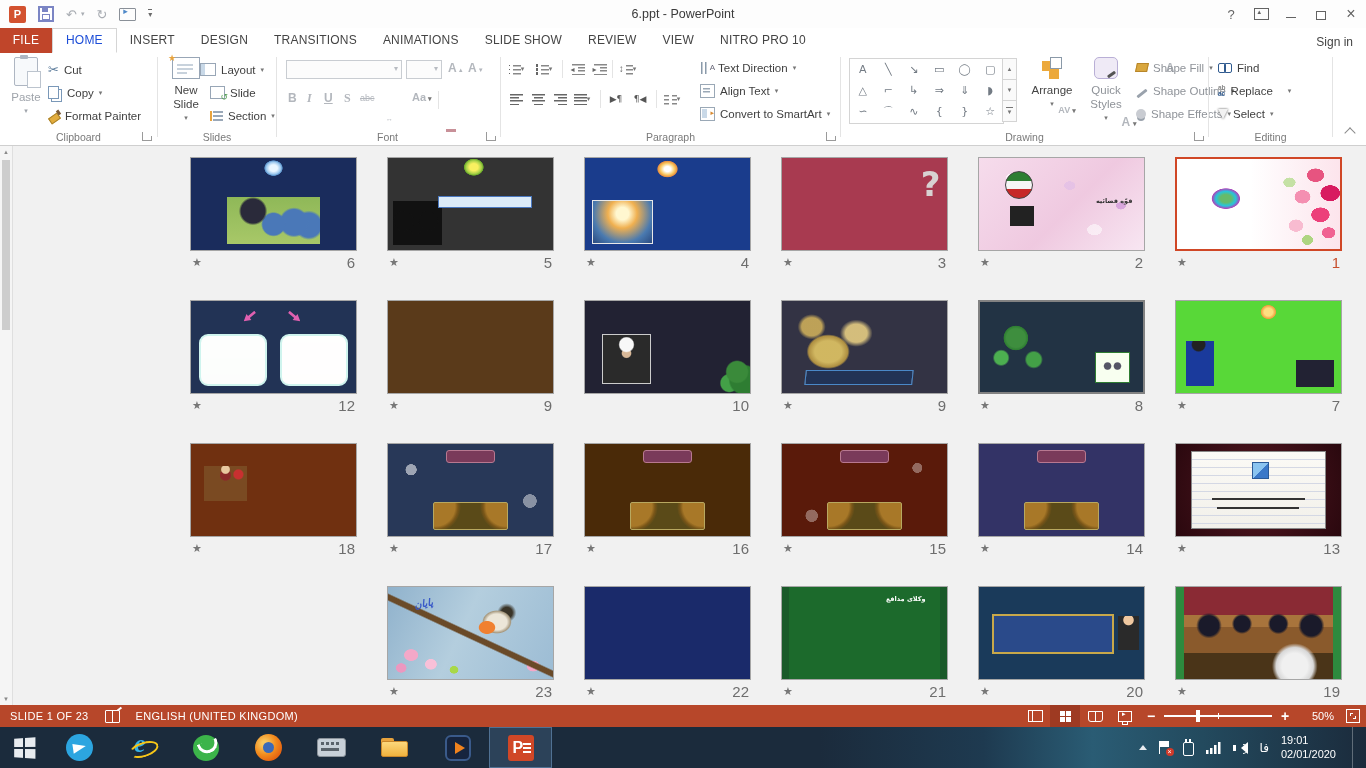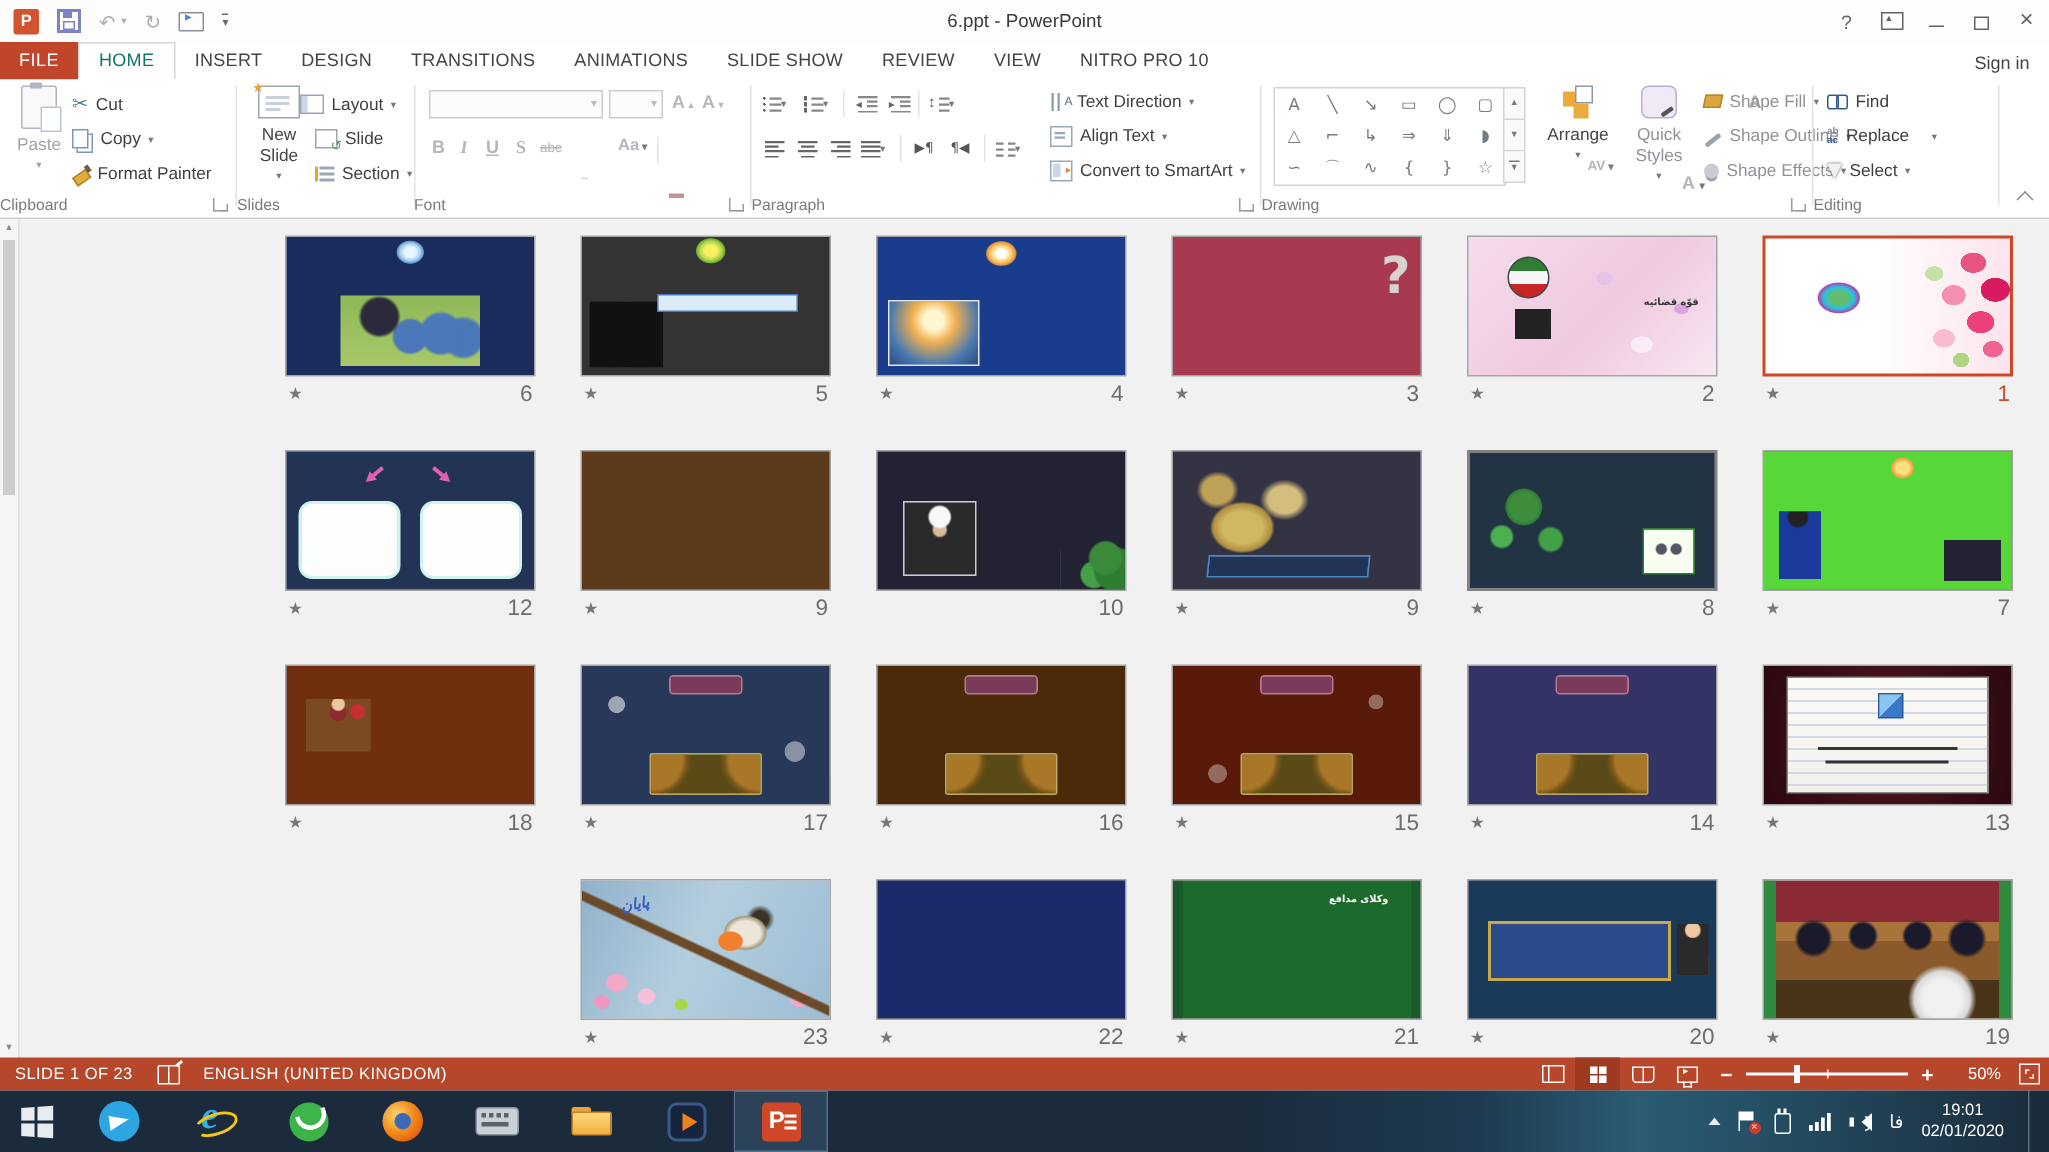--- a/index.html
+++ b/index.html
@@ -23,26 +23,26 @@
   .i-ribopts{width:13px;height:10px;border:1px solid #636363;position:relative}
   .i-ribopts::after{content:"▴";position:absolute;left:3px;top:-1px;font-size:7px;color:#636363}
   .i-min{width:10px;height:1px;background:#636363;margin-top:6px}
   .i-restore{width:8px;height:7px;border:1px solid #636363;position:relative;background:#fff;margin-top:3px}
   .i-restore::before{content:"";position:absolute;left:2px;top:-4px;width:8px;height:7px;border:1px solid #636363;z-index:-1}
   .i-close{font-size:16px;line-height:1;color:#636363}
   
   .tabrow{position:absolute;left:0;top:28px;width:100%;height:25px;background:#fff;display:flex;align-items:flex-end}
   .file-tab{width:52px;height:25px;background:#C0452A;color:#fff;font-size:12px;text-align:center;line-height:25px;letter-spacing:.3px}
   .tab{padding:0 13px;height:24px;line-height:24px;font-size:12px;color:#444;letter-spacing:.2px}
-  .tab.active{color:#0f766e;border:1px solid #D5D5D5;border-bottom:1px solid #fff;height:23px;line-height:23px;background:#fff}
+  .tab.active{color:#1d4ed8;border:1px solid #D5D5D5;border-bottom:1px solid #fff;height:23px;line-height:23px;background:#fff}
   .signin{position:absolute;right:13px;bottom:4px;font-size:12px;color:#444}
   
   .ribbon{position:absolute;left:0;top:53px;width:100%;height:92px;background:#fff;border-bottom:1px solid #CFCFCF}
   .gsep{position:absolute;top:4px;height:80px;width:1px;background:#E4E4E4}
-  .glabel{position:absolute;bottom:2px;font-size:10.5px;color:#7A7A7A;text-align:left}
+  .glabel{position:absolute;bottom:2px;font-size:10.5px;color:#7A7A7A;text-align:center}
   .dlg{position:absolute;bottom:4px;width:8px;height:8px;border-left:1px solid #9a9a9a;border-bottom:1px solid #9a9a9a}
   .dlg::after{content:"";position:absolute;right:0;bottom:0;width:4px;height:4px;border-right:1px solid #9a9a9a;border-bottom:1px solid #9a9a9a;transform:translate(1px,1px)}
   .bigbtn{position:absolute;top:4px;height:76px;display:flex;flex-direction:column;align-items:center;justify-content:flex-start;font-size:11.5px;color:#444;text-align:center;line-height:14px}
   .bigbtn .cap7{margin-top:4px}
   .dis{color:#9FA4AB !important}
   .smallbtn{position:absolute;height:21px;display:flex;align-items:center;gap:5px;font-size:11.5px;color:#3F3F3F;white-space:nowrap}
   .dd{font-size:7px;color:#777}
   
   .ic-paste{width:22px;height:27px;border:1.5px solid #AEB6C2;background:#F7F9FB;border-radius:2px;position:relative}
   .ic-paste::before{content:"";position:absolute;left:5px;top:-3px;width:8px;height:4px;background:#AEB6C2;border-radius:1px}
@@ -243,21 +243,21 @@
   .tflag::after{content:"×";position:absolute;right:-3px;bottom:-2px;width:8px;height:8px;border-radius:50%;background:#D03A2A;color:#fff;font-size:7px;line-height:8px;text-align:center}
   .tflag i{position:absolute;left:1.5px;top:0;width:9px;height:6px;background:#fff}
   .tpow{width:9px;height:12px;border:1.5px solid #fff;border-radius:2px;position:relative;margin-top:3px}
   .tpow::before{content:"";position:absolute;left:1px;top:-4px;width:2px;height:3px;background:#fff;box-shadow:4px 0 #fff}
   .tnet{width:15px;height:12px;background:linear-gradient(#fff,#fff) 0 bottom/2.5px 4px,linear-gradient(#fff,#fff) 4px bottom/2.5px 6px,linear-gradient(#fff,#fff) 8px bottom/2.5px 9px,linear-gradient(#fff,#fff) 12px bottom/2.5px 12px;background-repeat:no-repeat}
   .tvol{width:15px;height:12px;position:relative}
   .tvol::before{content:"";position:absolute;left:0;top:3px;width:3px;height:6px;background:#fff}
   .tvol::after{content:"";position:absolute;left:2px;top:0;width:0;height:0;border:6px solid transparent;border-right:7px solid #fff}
   .tvol i{position:absolute;right:0;top:2px;width:4px;height:8px;border:1.5px solid #fff;border-left:none;border-radius:0 8px 8px 0}
   .tlang{font-family:"DejaVu Sans",sans-serif;font-size:12px}
-  .tclock{text-align:center;font-size:11px;line-height:13.5px}
+  .tclock{text-align:left;font-size:11px;line-height:13.5px}
   .sdesk{width:5px;height:41px;border-left:1px solid rgba(255,255,255,.3);margin-left:4px}
 </style>
 </head>
 <body>
 
 <div id="app">
 
   <div class="titlebar">
     <div class="qat">
       <span class="i-ppt"></span>

